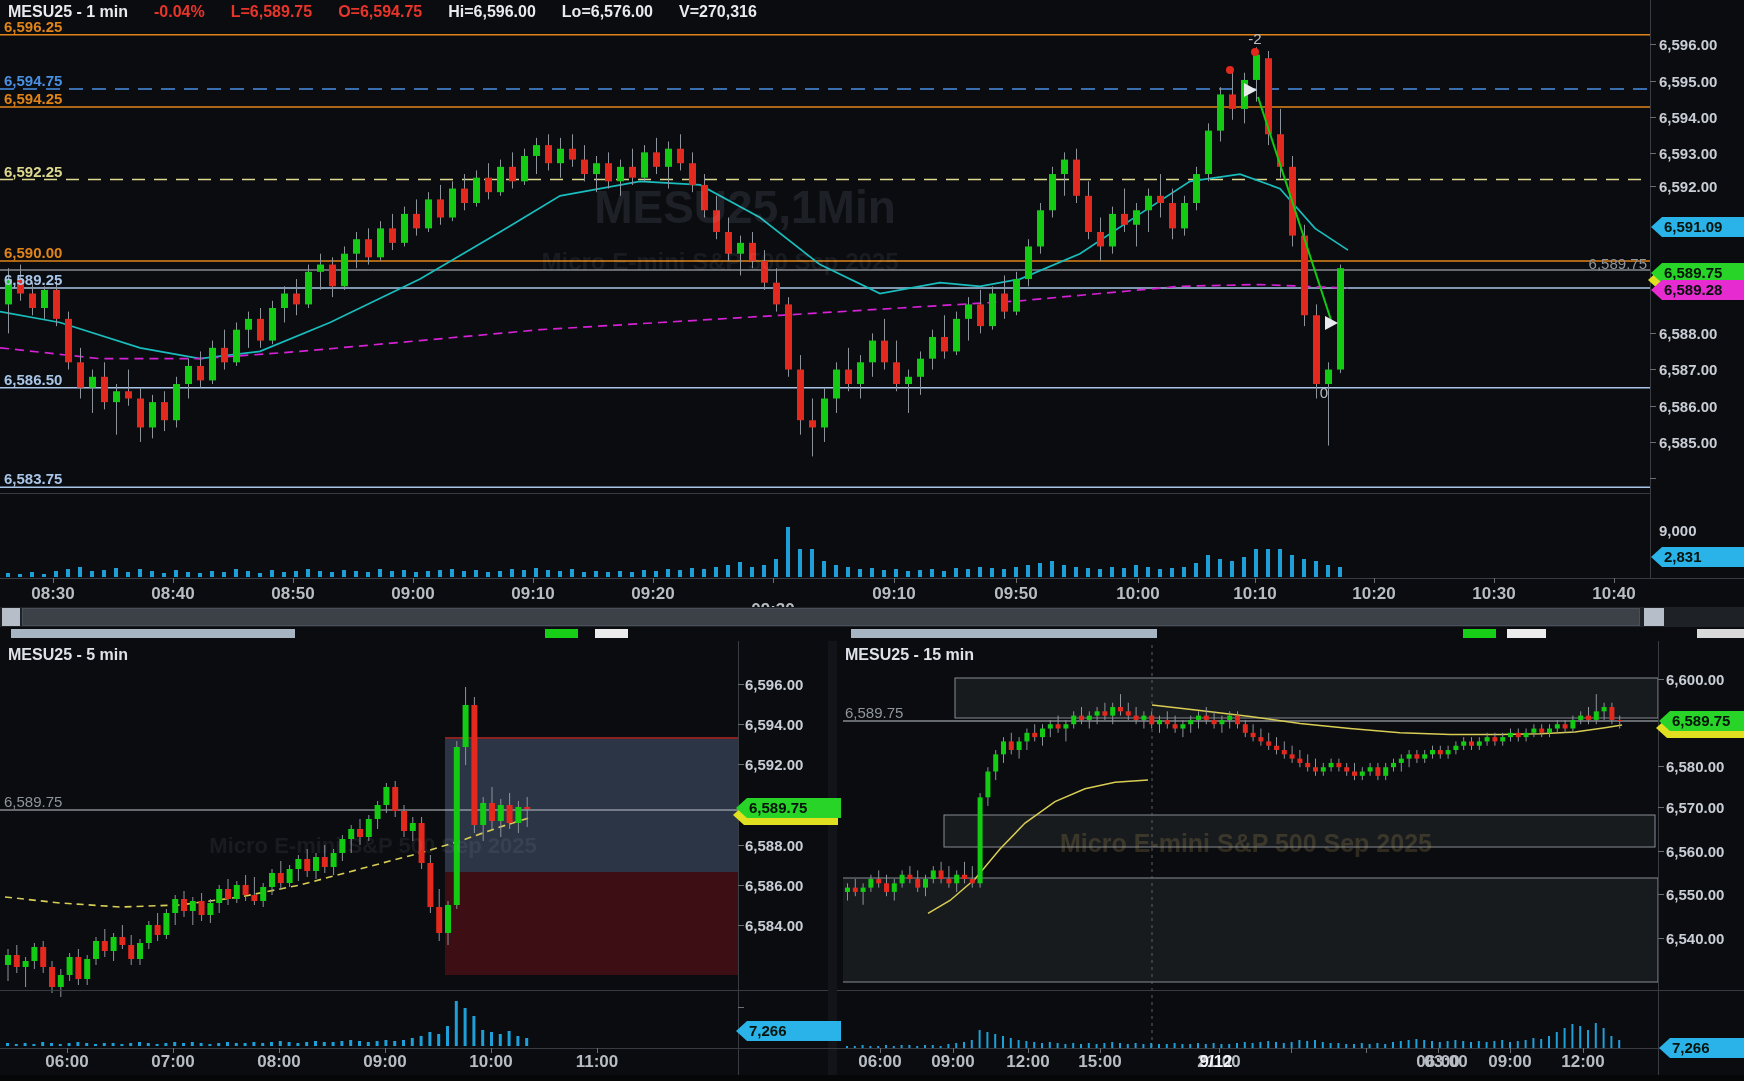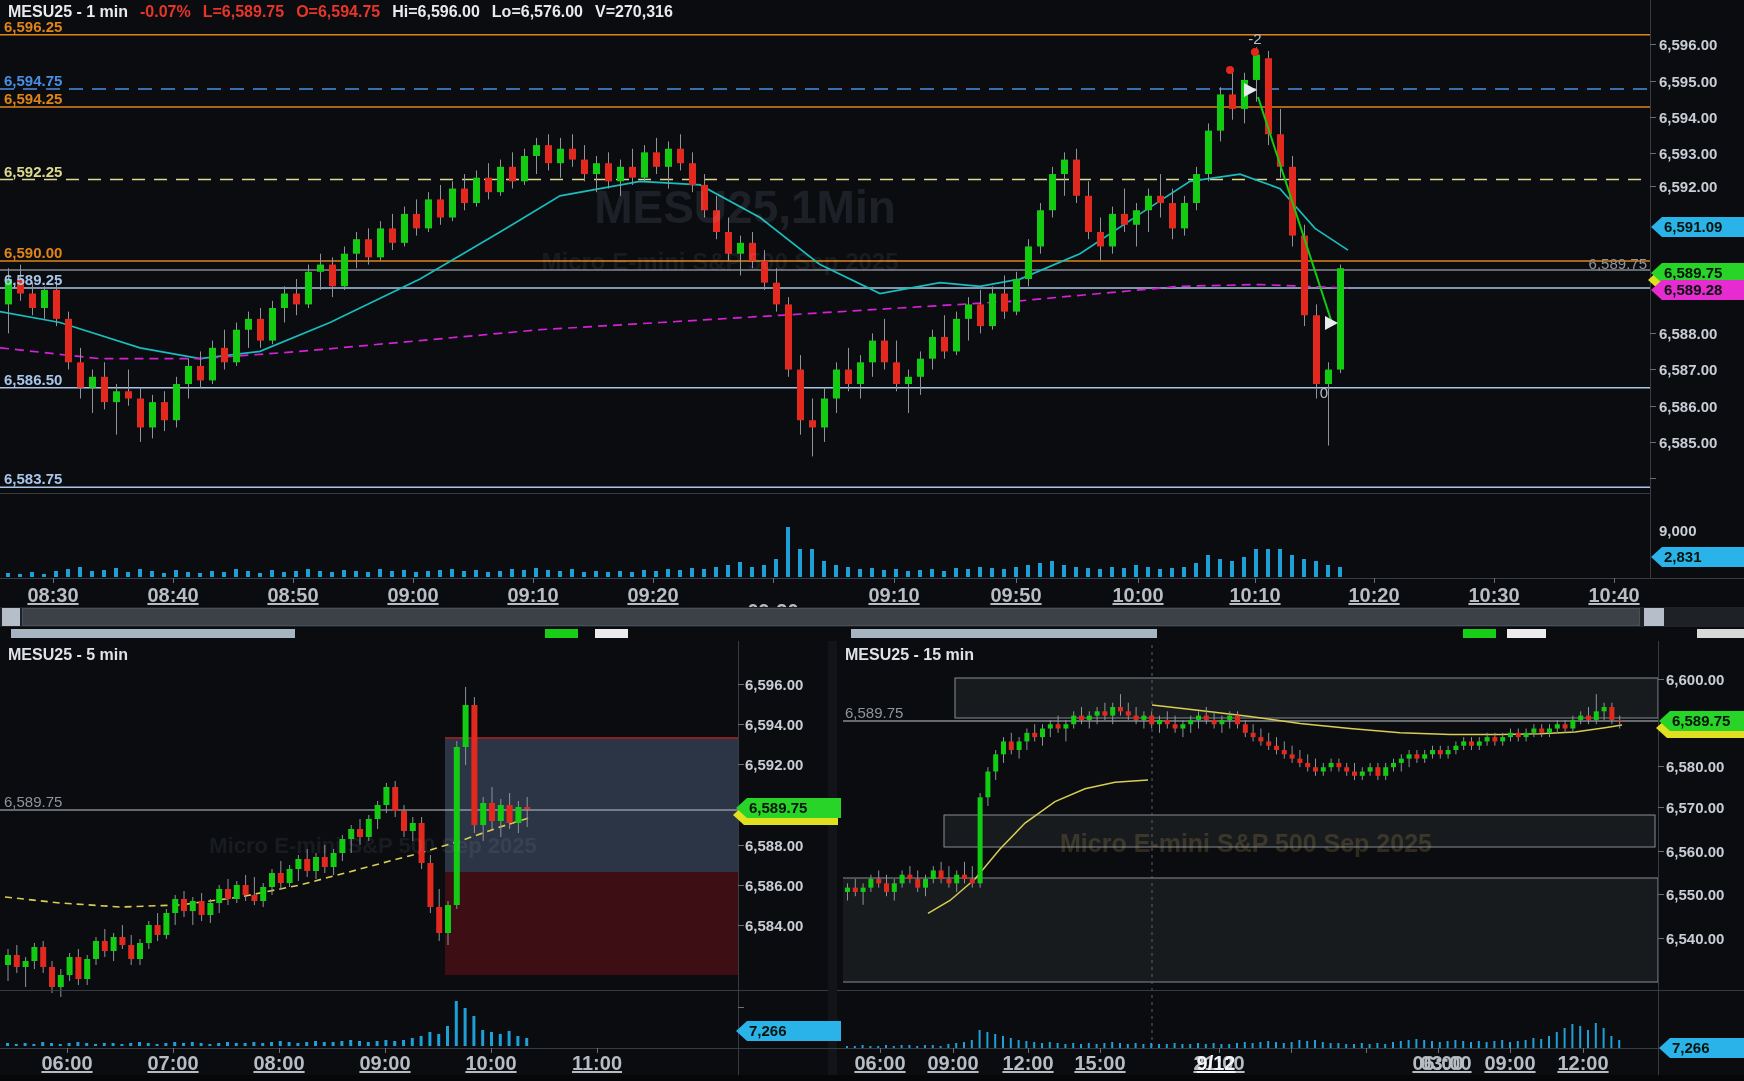--- a/index.html
+++ b/index.html
@@ -1,49 +1,49 @@
 <!DOCTYPE html>
 <html><head>
 <meta charset="utf-8">
 <style>
   html,body{margin:0;padding:0;background:#060709;}
   .stage{position:relative;width:1744px;height:1081px;background:#0a0c10;overflow:hidden;
          font-family:"Liberation Sans",sans-serif;-webkit-font-smoothing:antialiased;}
   svg.plot{position:absolute;left:0;top:0;}
-  .hdr{position:absolute;left:8px;top:3px;display:flex;gap:12px;font-size:16px;font-weight:700;
+  .hdr{position:absolute;left:8px;top:3px;display:flex;gap:26px;font-size:16px;font-weight:700;
        color:#e8eaee;white-space:nowrap;z-index:30;}
   .hdr .neg{color:#e8352a;}
   .paneltitle{position:absolute;font-size:16px;font-weight:700;color:#dfe3e8;z-index:30;}
   .wm1{position:absolute;transform:translate(-50%,-50%);font-weight:700;white-space:nowrap;z-index:1;text-align:center;}
   .wm2{position:absolute;transform:translate(-50%,-50%);font-weight:700;white-space:nowrap;z-index:1;}
   .lbl{position:absolute;font-size:15px;font-weight:700;white-space:nowrap;z-index:20;}
   .axlbl{position:absolute;font-size:15px;font-weight:700;color:#c9cdd5;white-space:nowrap;
          transform:translateY(-50%);z-index:20;}
   .badge{position:absolute;height:20px;line-height:20px;font-size:15px;font-weight:700;color:#06130a;
          padding-left:13px;transform:translateY(-50%);z-index:25;
          clip-path:polygon(0 50%,11px 0,100% 0,100% 100%,11px 100%);}
   .tick{position:absolute;background:#6a6e74;z-index:15;}
   .sep{position:absolute;background:#383c42;z-index:12;}
   .fill{position:absolute;z-index:11;}
-  .tlabel{position:absolute;transform:translateX(-50%);font-size:20px;font-weight:700;color:#b8bdc4;
-          white-space:nowrap;z-index:20;text-decoration:underline;}
+  .tlabel{position:absolute;transform:translateX(-50%);font-size:17px;font-weight:700;color:#b8bdc4;
+          white-space:nowrap;z-index:20;}
   .graylbl{position:absolute;font-size:15px;font-weight:400;color:#8f959c;white-space:nowrap;z-index:18;}
   .sb-track{position:absolute;left:0;width:1744px;background:#1e2126;z-index:28;}
   .sb-thumb{position:absolute;background:#3c4148;border:1px solid #4a505a;box-sizing:border-box;z-index:29;}
   .sb-cap{position:absolute;background:#b6bfc9;z-index:30;}
   .strip{position:absolute;z-index:29;}
 </style>
 </head>
 <body>
 
 <div class="stage">
 
   <div class="hdr">
     <span>MESU25 - 1 min</span>
-    <span class="neg">-0.07%</span>
+    <span class="neg">-0.04%</span>
     <span class="neg">L=6,589.75</span>
     <span class="neg">O=6,594.75</span>
     <span>Hi=6,596.00</span>
     <span>Lo=6,576.00</span>
     <span>V=270,316</span>
   </div>
 
   <div class="paneltitle" style="left:8px;top:646px;">MESU25 - 5 min</div>
   <div class="paneltitle" style="left:845px;top:646px;">MESU25 - 15 min</div>
 

